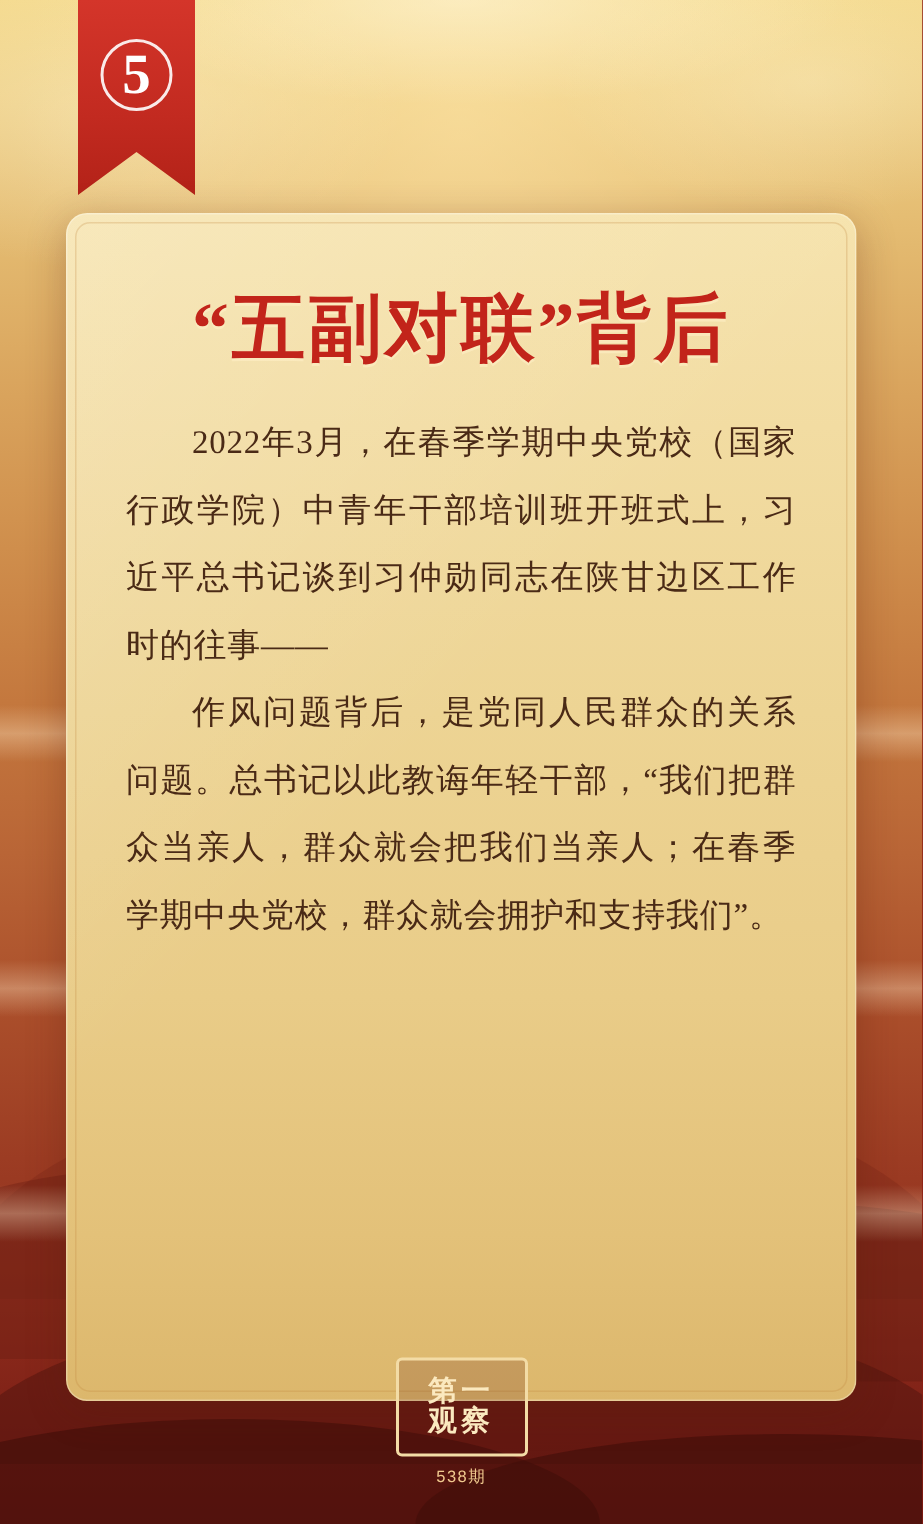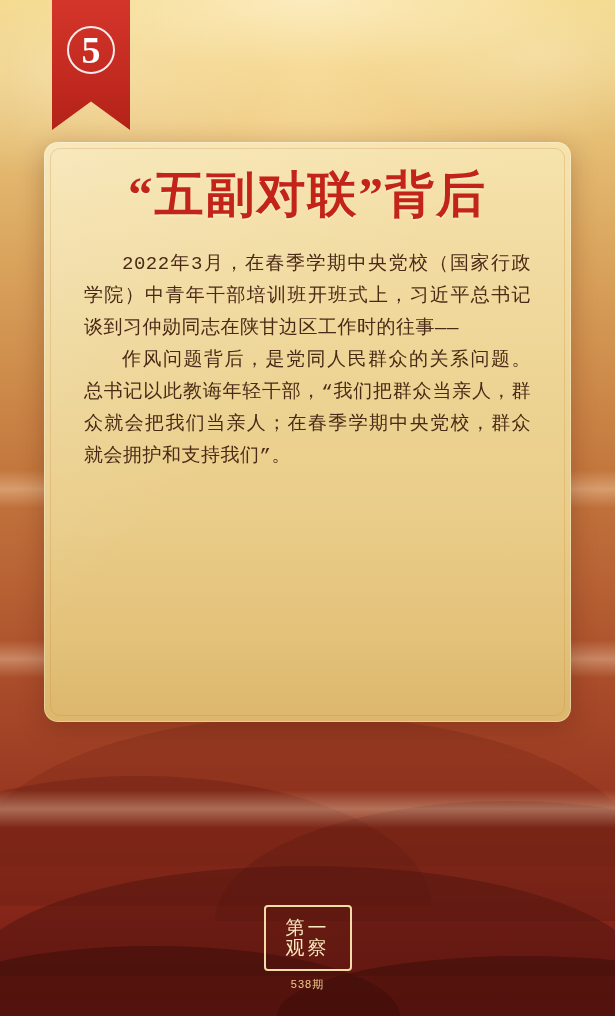--- a/index.html
+++ b/index.html
@@ -106,24 +106,24 @@
     border-radius: 50%;
     box-sizing: border-box;
   }
 
   
   .card {
     position: absolute;
     left: 44px;
     top: 142px;
     width: 527px;
-    height: 580px;
+    height: 792px;
     box-sizing: border-box;
     border-radius: 14px;
-    padding: 18px 40px 30px 40px;
+    padding: 42px 40px 30px 40px;
     background:
       linear-gradient(135deg, rgba(255,255,255,0.18) 0%, rgba(255,255,255,0) 45%),
       linear-gradient(180deg, #f6e3ad 0%, #f2dca2 18%, #edd494 42%, #e9cc88 66%, #e3c179 86%, #dcb76c 100%);
     box-shadow: 0 6px 26px rgba(90,28,12,0.32), inset 0 0 0 1px rgba(255,255,255,0.30);
   }
   .card::before {
     content: "";
     position: absolute;
     inset: 6px;
     border-radius: 10px;
@@ -140,25 +140,25 @@
     letter-spacing: 2px;
     line-height: 62px;
     margin: 4px 0 22px 0;
     font-family: "Liberation Serif", "DejaVu Serif", serif;
     text-shadow: 0 2px 0 rgba(255,240,200,0.55);
   }
 
   .body-text {
     position: relative;
     color: #4a2a16;
-    font-size: 19px;
-    line-height: 32px;
+    font-size: 22px;
+    line-height: 45px;
     letter-spacing: 0.5px;
     text-align: justify;
-    font-family: Liberation Mono, monospace;
+    font-family: Liberation Serif, serif;
   }
   .para {
     text-indent: 2em;
     margin: 0;
   }
 
   
   .seal {
     position: absolute;
     left: 50%;
@@ -171,21 +171,21 @@
     width: 88px;
     height: 66px;
     margin: 0 auto;
     border: 2px solid #f3dca6;
     border-radius: 4px;
     box-sizing: border-box;
     color: #fbe9bf;
     font-size: 19px;
     line-height: 20px;
     letter-spacing: 3px;
-    font-weight: normal;
+    font-weight: bold;
     padding-top: 11px;
     font-family: "Liberation Serif", serif;
     background: rgba(90,20,14,0.18);
   }
   .seal-sub {
     margin-top: 6px;
     color: #f0c98e;
     font-size: 11px;
     letter-spacing: 1px;
     font-family: "Liberation Sans", sans-serif;

